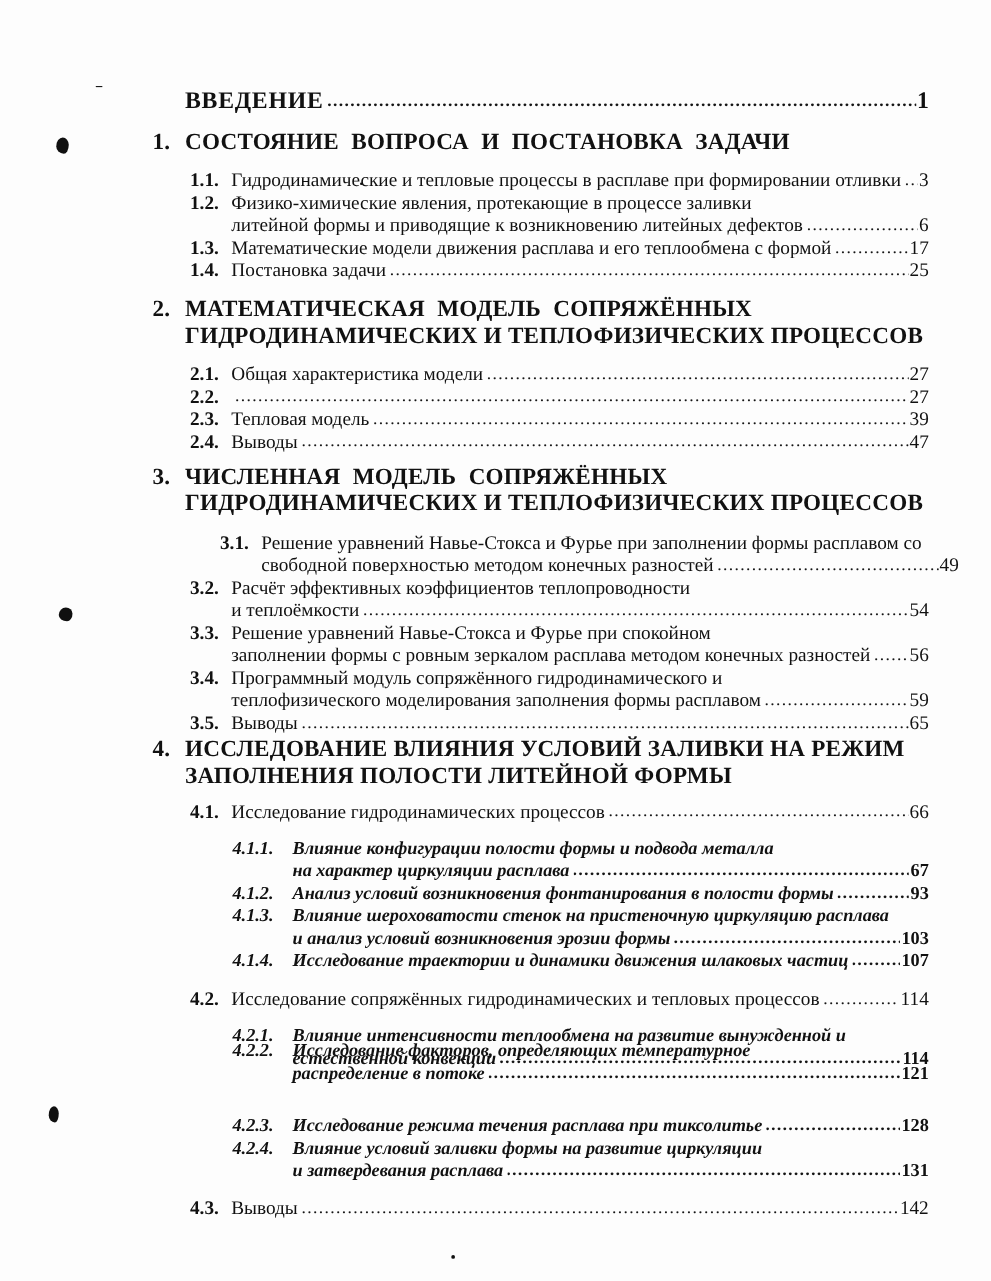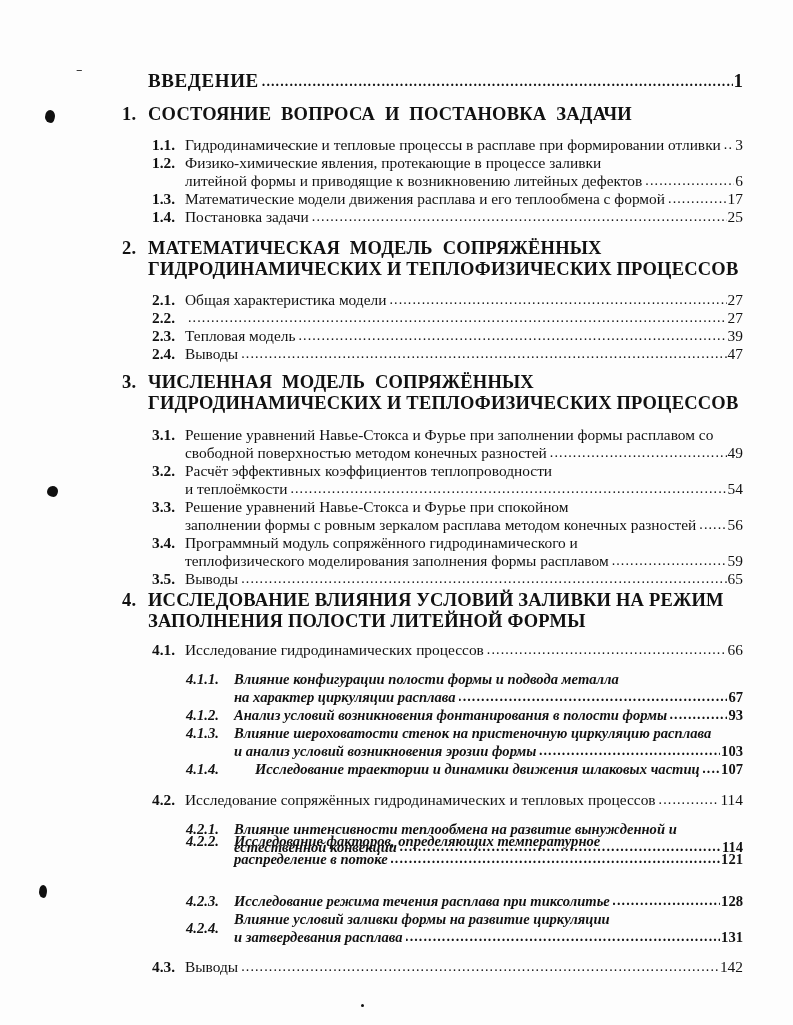--- a/index.html
+++ b/index.html
@@ -283,21 +283,21 @@
     </div>
 
     <div class="chapter" style="left:122px; width:620px; top:372px;">
       <span class="cnum">3.</span>
       <span class="ctitle">
         <span class="l2 wide">ЧИСЛЕННАЯ МОДЕЛЬ СОПРЯЖЁННЫХ</span>
         <span class="l2">ГИДРОДИНАМИЧЕСКИХ И ТЕПЛОФИЗИЧЕСКИХ ПРОЦЕССОВ</span>
       </span>
     </div>
 
-    <div class="sect entry" style="top:426px;">
+    <div class="sect entry" style="top:426px;margin-left:24px;">
       <span class="num">3.1.</span>
       <span class="cont">
         <span class="rowline">
           <span class="txt">Решение уравнений Навье-Стокса и Фурье при заполнении формы расплавом со</span>
         </span>
         <span class="rowline">
           <span class="txt">свободной поверхностью методом конечных разностей</span>
           <span class="leader">............................................................................................................................................................</span>
           <span class="pg">49</span>
         </span>
@@ -408,21 +408,21 @@
           <span class="txt">Влияние шероховатости стенок на пристеночную циркуляцию расплава</span>
         </span>
         <span class="rowline">
           <span class="txt">и анализ условий возникновения эрозии формы</span>
           <span class="leader">............................................................................................................................................................</span>
           <span class="pg">103</span>
         </span>
       </span>
     </div>
 
-    <div class="sub entry" style="top:760px;gap:21px;">
+    <div class="sub entry" style="top:760px;">
       <span class="num">4.1.4.</span>
       <span class="cont">
         <span class="rowline">
           <span class="txt">Исследование траектории и динамики движения шлаковых частиц</span>
           <span class="leader">............................................................................................................................................................</span>
           <span class="pg">107</span>
         </span>
       </span>
     </div>
 
@@ -469,21 +469,21 @@
       <span class="num">4.2.3.</span>
       <span class="cont">
         <span class="rowline">
           <span class="txt">Исследование режима течения расплава при тиксолитье</span>
           <span class="leader">............................................................................................................................................................</span>
           <span class="pg">128</span>
         </span>
       </span>
     </div>
 
-    <div class="sub entry" style="top:910px;align-items:center;">
+    <div class="sub entry" style="top:910px;">
       <span class="num">4.2.4.</span>
       <span class="cont">
         <span class="rowline">
           <span class="txt">Влияние условий заливки формы на развитие циркуляции</span>
         </span>
         <span class="rowline">
           <span class="txt">и затвердевания расплава</span>
           <span class="leader">............................................................................................................................................................</span>
           <span class="pg">131</span>
         </span>

